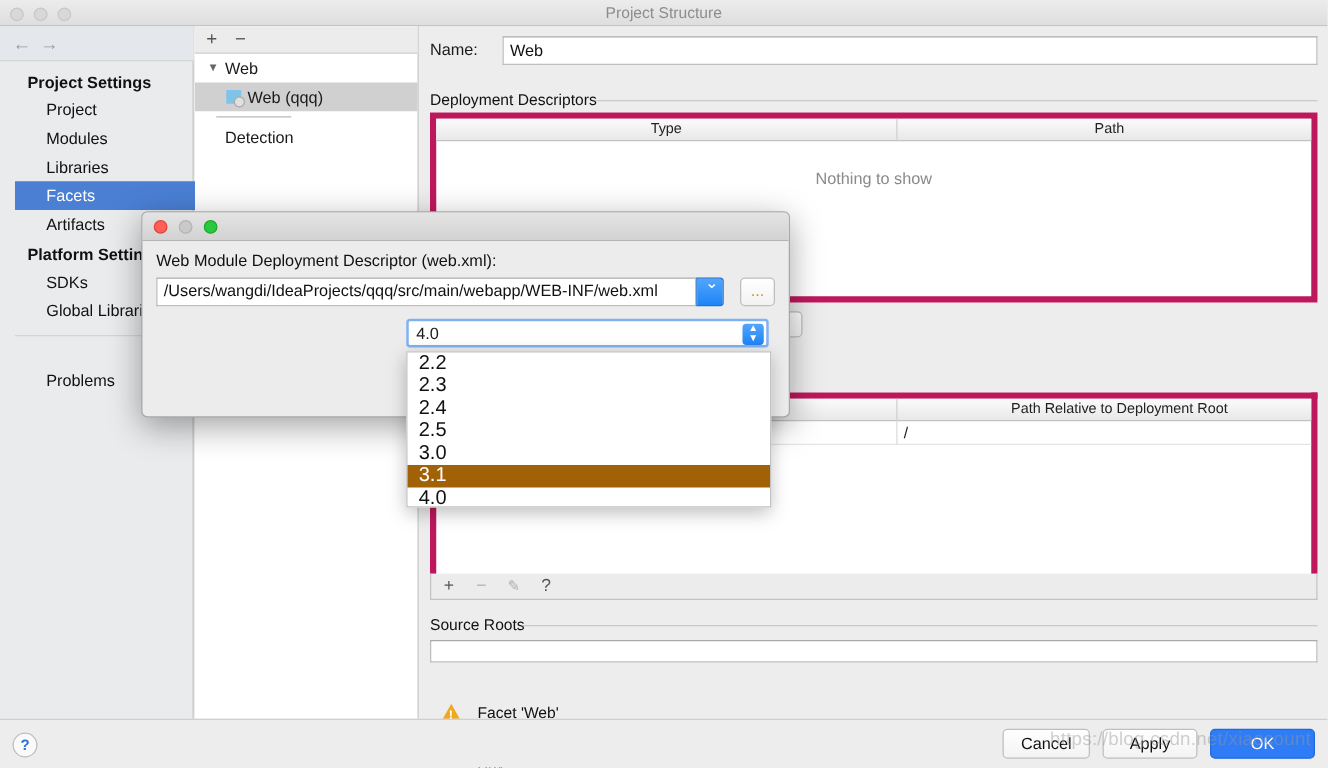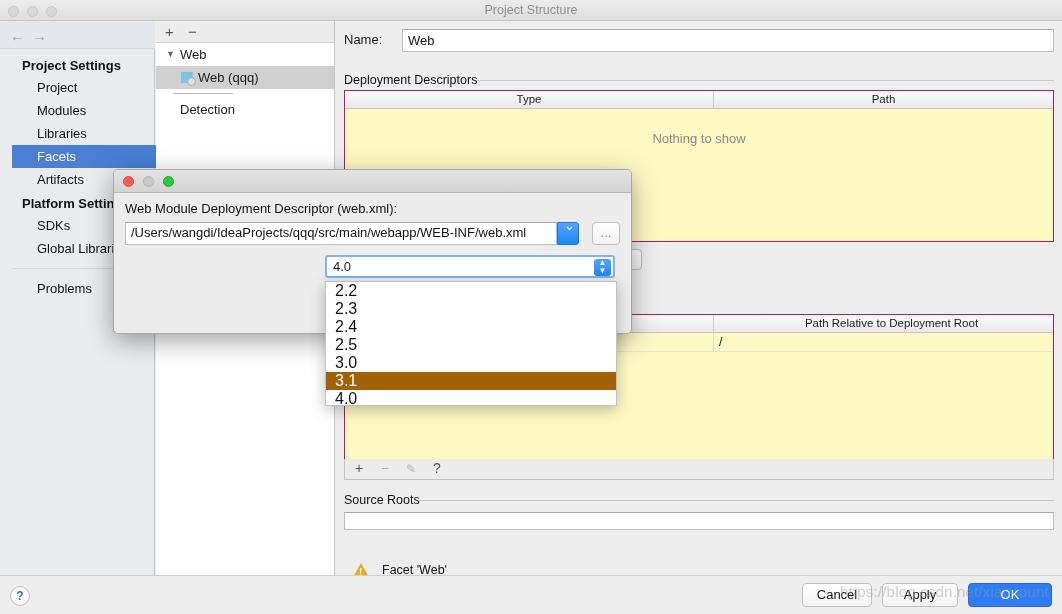--- a/index.html
+++ b/index.html
@@ -69,21 +69,21 @@
   .txtfield{
     position:absolute; background:#fff; border:1px solid #bdbdbd;
     border-top-color:#a9a9a9; font-size:13px; padding:2px 5px; color:#111;
   }
   #name-input{ left:58px; top:0; width:652px; height:23px; line-height:18px; }
 
   .group-lbl{ position:absolute; font-size:12.5px; color:#111; background:#ededed;
     padding-right:6px; }
   .group-line{ position:absolute; height:1px; background:#c9c9c9; }
 
-  .tbl{ position:absolute; background:#fef9c3; border:1px solid #be185d; }
+  .tbl{ position:absolute; background:#ffffff; border:5px solid #be185d; }
   .tbl-head{ position:relative; height:18px;
     background:linear-gradient(to bottom,#fbfbfb,#e8e8e8);
     border-bottom:1px solid #c3c3c3; }
   .th{ position:absolute; top:2px; font-size:11.5px; color:#222; text-align:center; }
   .col-div{ position:absolute; top:0; width:1px; height:18px; background:#cfcfcf;}
   .empty-msg{ position:absolute; width:100%; top:40px; text-align:center;
     font-size:13px; color:#8a8a8a; }
   .tr{ position:relative; height:19px; line-height:19px; font-size:12.5px;
        border-bottom:1px solid #e4e4e4;}
   .td{ position:absolute; top:0; font-size:12.5px; }
@@ -186,21 +186,21 @@
       <div class="nav-item">Modules</div>
       <div class="nav-item">Libraries</div>
       <div class="nav-item sel">Facets</div>
       <div class="nav-item">Artifacts</div>
 
       <div class="sec-head">Platform Settings</div>
       <div class="nav-item">SDKs</div>
       <div class="nav-item">Global Libraries</div>
 
       <div class="sb-div"></div>
-      <div class="nav-item" style="margin-top:8px">Problems</div>
+      <div class="nav-item" style="margin-top:24px">Problems</div>
     </div>
   </div>
 
   <div class="tree">
     <div class="tree-tb">
       <span class="tb-ic plus">+</span>
       <span class="tb-ic minus">−</span>
     </div>
     <div class="tree-row">
       <span class="tri">▼</span>

